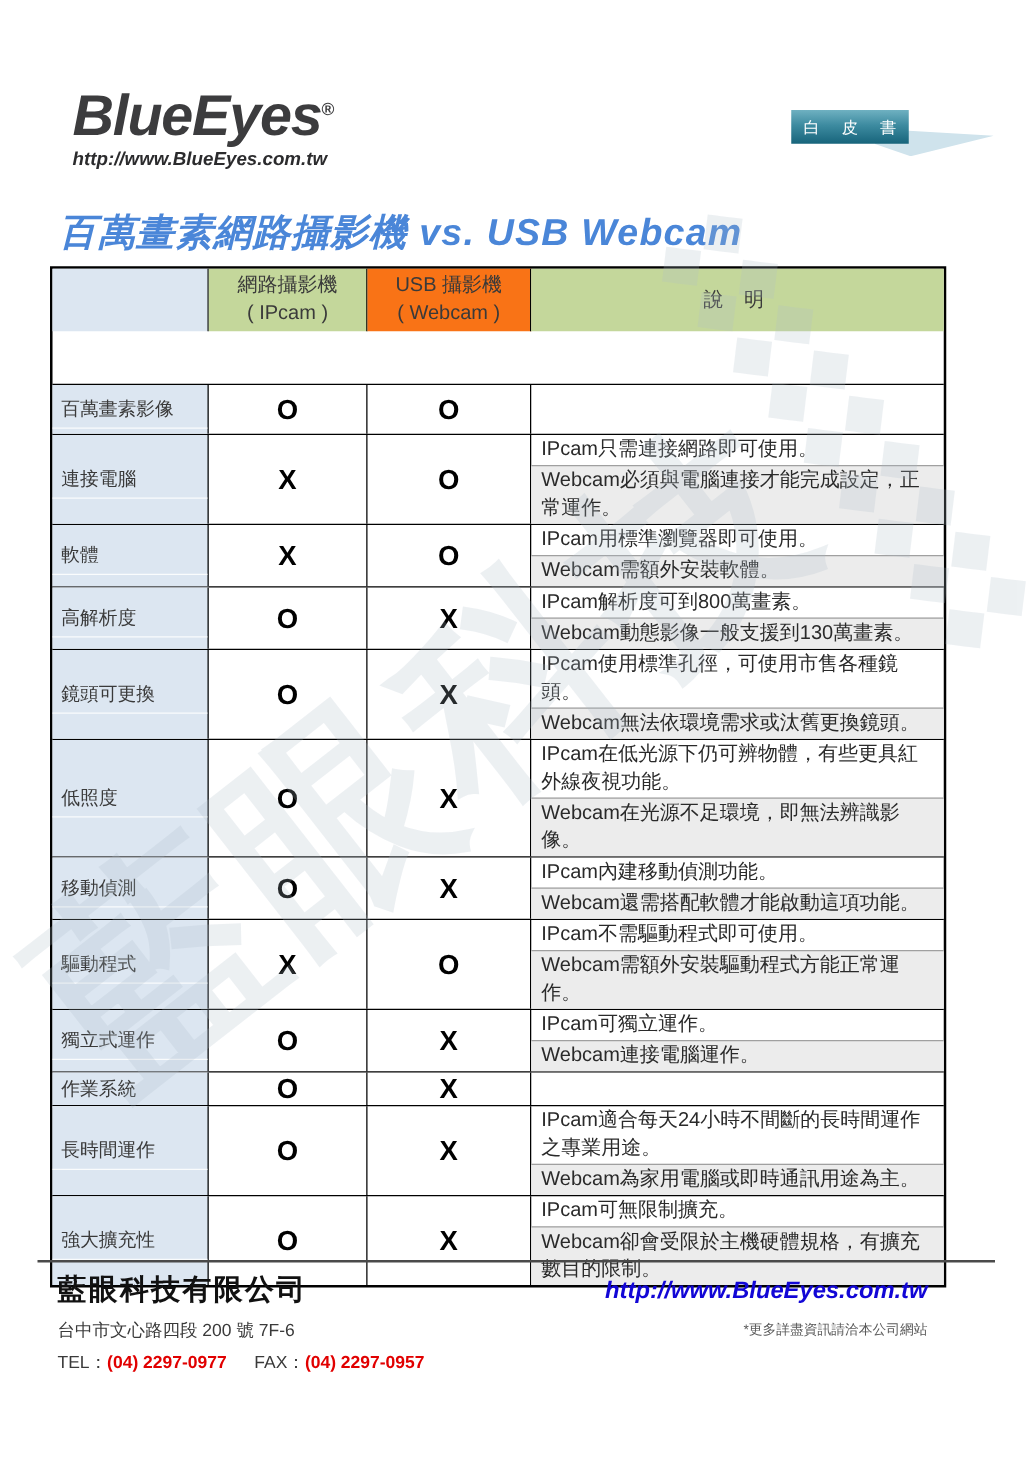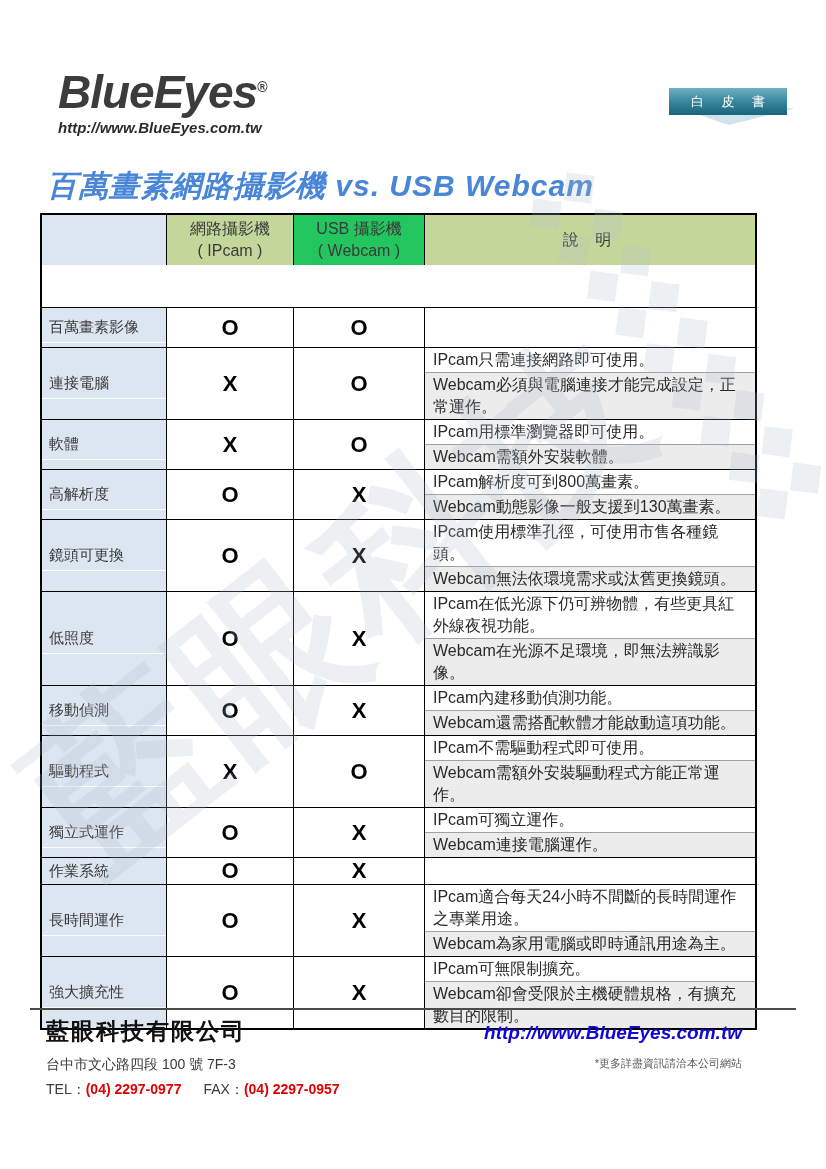--- a/index.html
+++ b/index.html
@@ -18,27 +18,26 @@
     font-size:46px; font-weight:bold; font-style:italic;
     color:#3c3c3e; letter-spacing:-1px; line-height:46px;
   }
   .logo-reg { font-size:14px; font-weight:bold; font-style:normal; vertical-align:super; color:#3c3c3e; }
   .logo-url {
     font-size:15px; font-weight:bold; font-style:italic;
     color:#2b2b2d; margin-top:4px; letter-spacing:0px;
   }
 
   .badge {
-    position:absolute; left:633px; top:88px; width:118px; height:27px;
+    position:absolute; left:633px; top:88px; width:94px; height:27px;
     background:linear-gradient(180deg,#6fb1c1 0%,#3d8ba0 45%,#17647b 100%);
     color:#fff; font-size:13px; letter-spacing:7px;
     display:flex; align-items:center; justify-content:center;
     padding-left:7px; box-sizing:border-box;
     z-index:3;
-    margin-left:36px;
   }
   .badge-swoosh {
     position:absolute; left:700px; top:103px; width:95px; height:22px;
     background:#cfe3ec;
     clip-path:polygon(0 0, 100% 25%, 30% 100%, 0 55%);
     z-index:2;
   }
 
   
   .page-title {
@@ -52,21 +51,21 @@
   .cmp-table {
     position:absolute; left:40px; top:213px; width:717px;
     border:2px solid #000; background:#fff; box-sizing:border-box;
     z-index:1;
   }
   .thead { display:flex; height:50px; }
   .th { box-sizing:border-box; font-size:16px; color:#3a3a3a; }
   .th-feature { width:125px; background:#dce6f1; border-right:1px solid #000; }
   .th-ipcam   { width:127px; background:#c4d79b; border-right:1px solid #000;
                 display:flex; flex-direction:column; align-items:center; justify-content:center; line-height:22px; }
-  .th-webcam  { width:131px; background:#22c55e; border-right:1px solid #000;
+  .th-webcam  { width:131px; background:#f97316; border-right:1px solid #000;
                 display:flex; flex-direction:column; align-items:center; justify-content:center; line-height:22px; }
   .th-desc    { flex:1; background:#c4d79b; display:flex; align-items:center; justify-content:center; letter-spacing:6px; }
 
   .trow { display:flex; border-top:1px solid #000; }
   .cell-feature {
     width:125px; background:#dce6f1; border-right:1px solid #000;
     display:flex; align-items:center; padding:2px 7px; box-sizing:border-box;
     font-size:15px; color:#3a3a3a; position:relative;
   }
   .cell-feature::after {
@@ -259,21 +258,21 @@
 </div>
 
 <div class="watermark">
   <div class="wm-text">藍眼科技</div>
   <div class="wm-pattern">◆◆◆◆◆◆◆◆◆◆◆◆◆◆◆◆◆◆</div>
 </div>
 
 <div class="footer-rule"></div>
 <div class="footer-left">
   <div class="company-name">藍眼科技有限公司</div>
-  <div class="company-address">台中市文心路四段 100 號 7F-3</div>
+  <div class="company-address">台中市文心路四段 200 號 7F-6</div>
   <div class="company-phones">
     <span>TEL：</span><span class="phone-number">(04) 2297-0977</span><span class="phone-gap"></span><span>FAX：</span><span class="phone-number">(04) 2297-0957</span>
   </div>
 </div>
 <div class="footer-right">
   <a class="footer-url" href="#">http://www.BlueEyes.com.tw</a>
   <div class="footer-note">*更多詳盡資訊請洽本公司網站</div>
 </div>
 
 </body></html>

